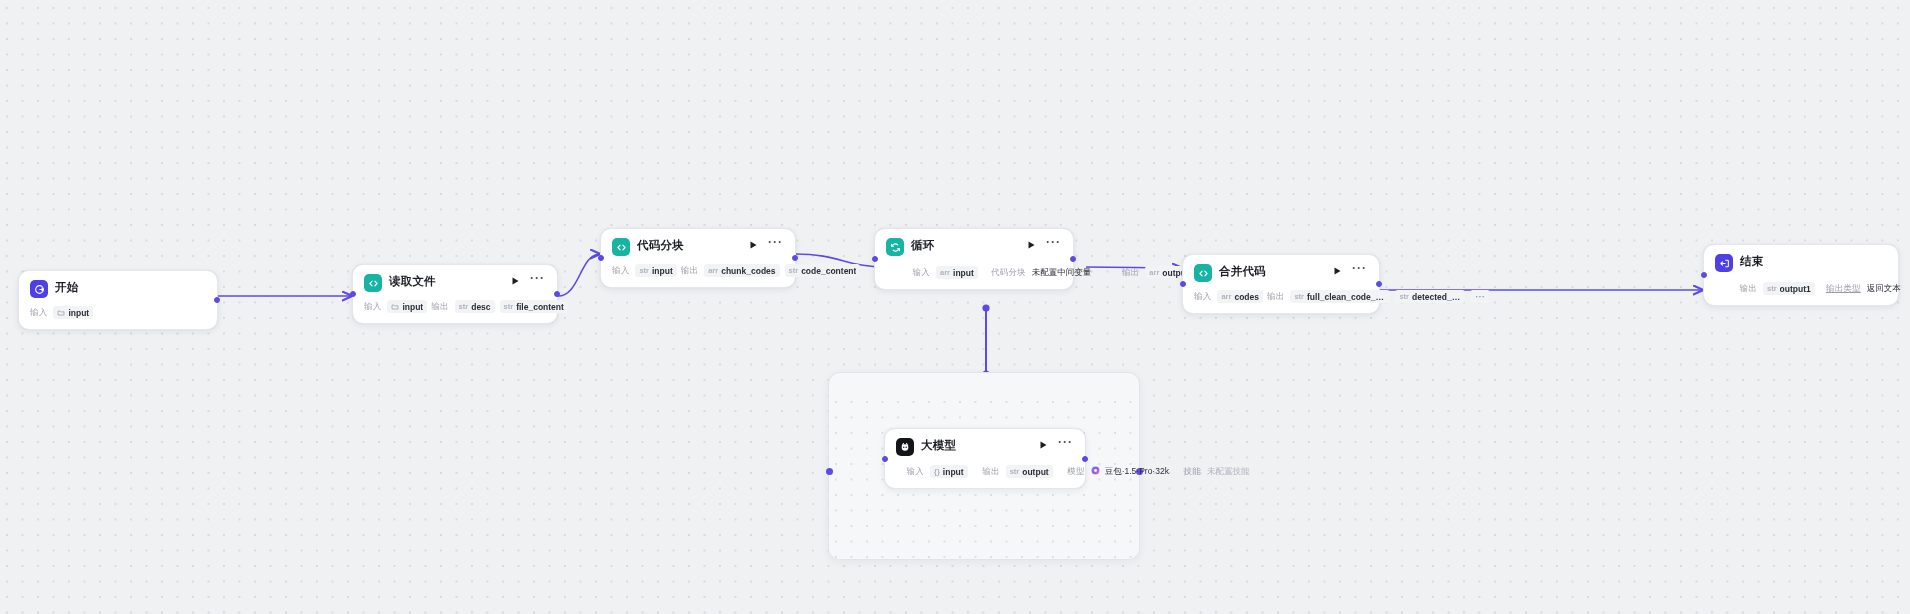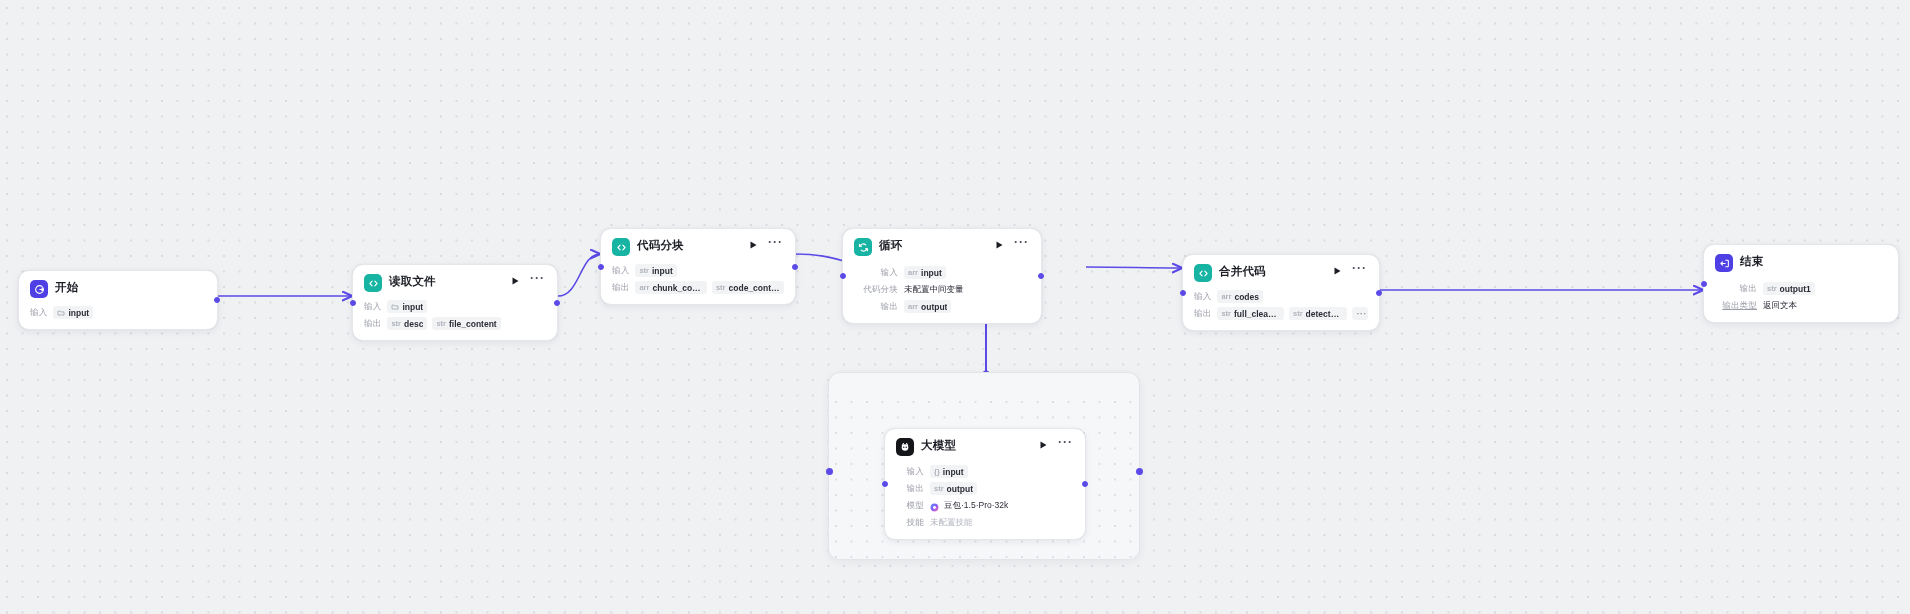--- a/index.html
+++ b/index.html
@@ -52,28 +52,28 @@
   .run-btn {
     width: 13px; height: 13px; display: flex; align-items: center; justify-content: center;
     cursor: pointer;
   }
   .more-btn {
     font-size: 12px; color: #4a4d5c; letter-spacing: 1px; line-height: 8px;
     padding: 0 1px 4px 1px; cursor: pointer; font-weight: 700;
   }
 
   
-  .rows { margin-top: 7px; display: flex; flex-direction: column; gap: 4px; }
+  .rows { margin-top: 7px; display: flex; gap: 4px; }
   .row { display: flex; align-items: center; gap: 6px; min-height: 13px; }
   .row-label {
     font-size: 8.5px; color: #9a9da8; white-space: nowrap;
     flex: 0 0 auto; letter-spacing: .2px;
   }
   .row-label.w-right { text-align: right; }
-  .row-vals { display: flex; align-items: flex-end; gap: 5px; min-width: 0; }
+  .row-vals { display: flex; align-items: flex-start; gap: 5px; min-width: 0; }
   .tag {
     display: inline-flex; align-items: center; gap: 3px;
     background: #f2f3f5; border-radius: 3px;
     padding: 1.5px 4px;
     font-size: 8.5px; color: #2b2d38; font-weight: 600;
     white-space: nowrap; max-width: 105px; overflow: hidden;
   }
   .tag .ttype { color: #b0b3bd; font-size: 7.5px; font-weight: 600; letter-spacing: 0; }
   .tag .tname { overflow: hidden; text-overflow: ellipsis; }
   .tag.more-tag { color: #8b8e99; letter-spacing: .5px; font-weight: 700; padding: 1.5px 5px; }
@@ -270,21 +270,21 @@
             <span class="ttype">str</span>
             <span class="tname">code_content</span>
           </span>
         </span>
       </div>
     </div>
     <span class="port left"></span>
     <span class="port right"></span>
   </div>
 
-  <div class="node" style="left:842px; top:228px; width:200px;">
+  <div class="node" style="left:874px; top:228px; width:200px;">
     <div class="node-head">
       <span class="node-icon ic-teal">
         <svg width="11" height="11" viewBox="0 0 16 16" fill="none">
           <path d="M3 6.2a5 5 0 0 1 8.3-2M13 9.8a5 5 0 0 1-8.3 2" stroke="#fff" stroke-width="1.7" stroke-linecap="round"></path>
           <path d="M2.2 3.3v2.9h2.9M13.8 12.7V9.8h-2.9" stroke="#fff" stroke-width="1.7" stroke-linecap="round" stroke-linejoin="round"></path>
         </svg>
       </span>
       <span class="node-title">循环</span>
       <span class="head-spacer"></span>
       <span class="run-btn">

